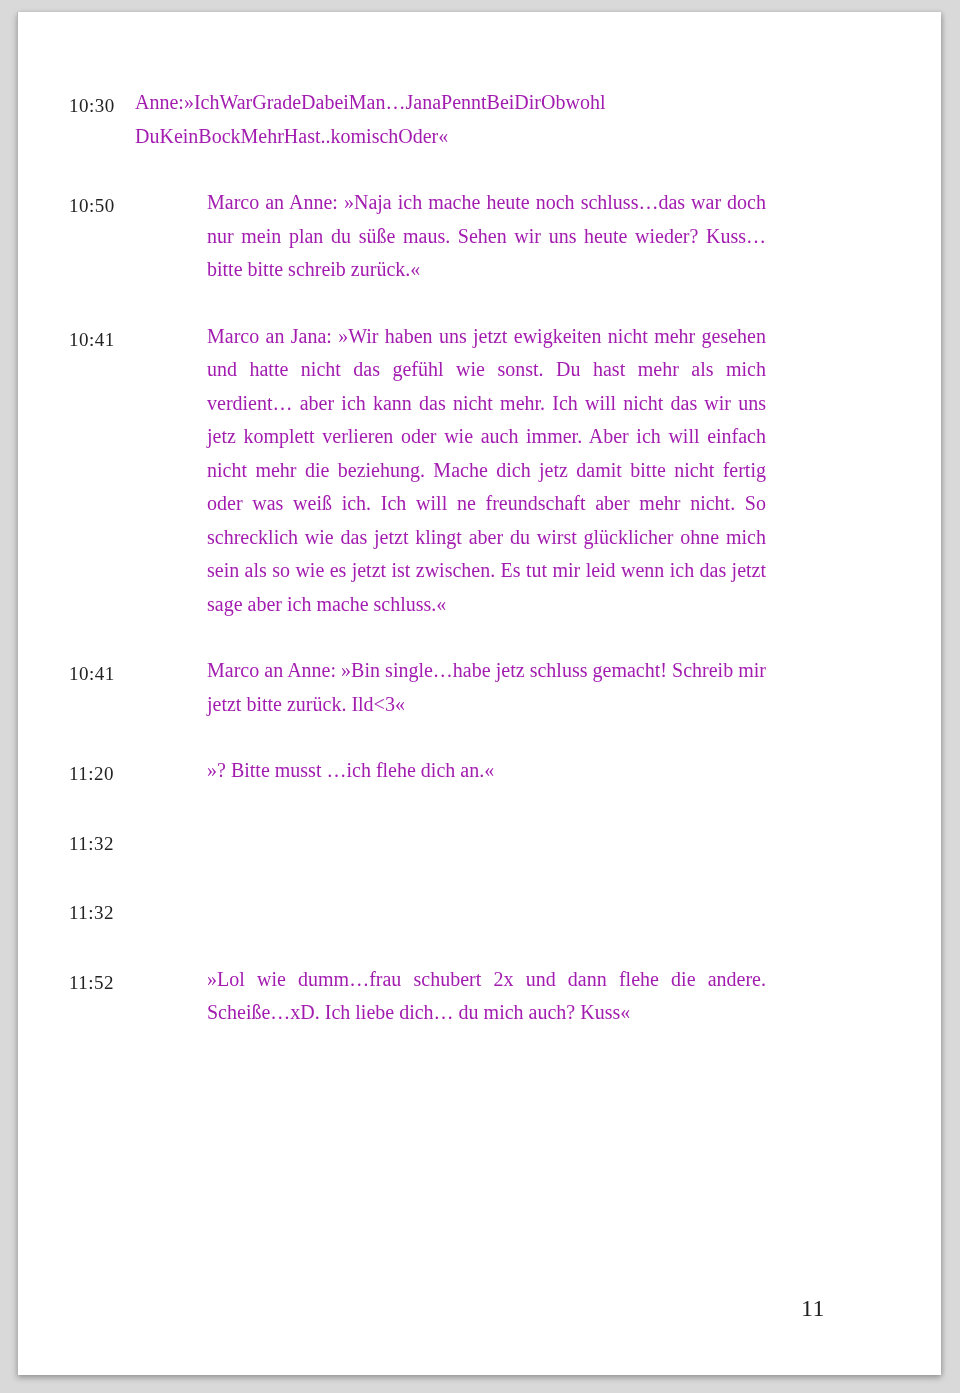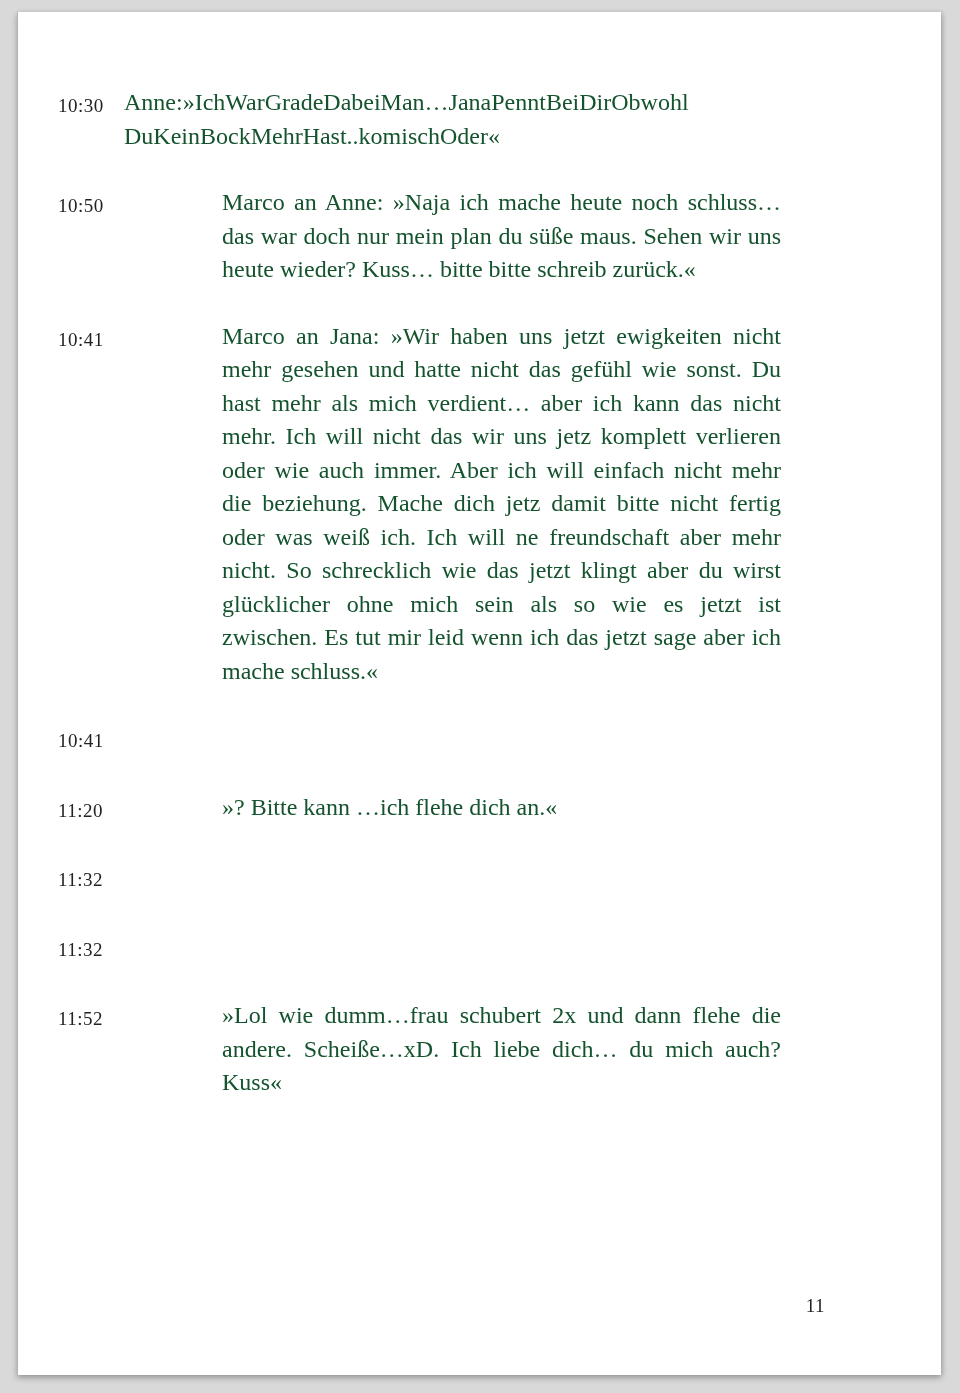--- a/index.html
+++ b/index.html
@@ -25,45 +25,46 @@
     box-sizing: border-box;
     padding-top: 74px;
     border-left: 1px solid #b5b5b5;
     box-shadow: 0 3px 6px rgba(0,0,0,0.28), 2px 0 4px rgba(0,0,0,0.10);
     color: #1a1a1a;
   }
   .msg {
     display: flex;
     align-items: flex-start;
     margin-bottom: 33px;
+    padding-left: 11px;
   }
   .time {
     margin-left: 40px;
     width: 66px;
     flex: 0 0 66px;
     font-size: 19px;
     line-height: 33.5px;
     padding-top: 3px;
     letter-spacing: 0.5px;
     font-feature-settings: "onum";
     color: #222;
   }
   .text {
-    font-size: 24px;
+    font-size: 20px;
     line-height: 33.5px;
     text-align: justify;
-    color: #14532d;
+    color: #a21caf;
   }
   .text.anne  { width: 702px; }
-  .text.marco { width: 559px; margin-left: 98px; }
+  .text.marco { width: 559px; margin-left: 72px; }
   .page-number {
     position: absolute;
     top: 1283px;
     right: 116px;
-    font-size: 19px;
+    font-size: 24px;
     letter-spacing: 0.5px;
     font-feature-settings: "onum";
     color: #222;
     font-family: Liberation Serif, serif;
   }
 </style>
 </head>
 <body>
 
 <div class="viewport">
@@ -79,25 +80,26 @@
       <div class="text marco">Marco an Anne: »Naja ich mache heute noch schluss…das war doch nur mein plan du süße maus. Sehen wir uns heute wieder? Kuss… bitte bitte schreib zurück.«</div>
     </div>
 
     <div class="msg">
       <div class="time">10:41</div>
       <div class="text marco">Marco an Jana: »Wir haben uns jetzt ewigkeiten nicht mehr gesehen und hatte nicht das gefühl wie sonst. Du hast mehr als mich verdient… aber ich kann das nicht mehr. Ich will nicht das wir uns jetz komplett verlieren oder wie auch immer. Aber ich will einfach nicht mehr die beziehung. Mache dich jetz damit bitte nicht fertig oder was weiß ich. Ich will ne freundschaft aber mehr nicht. So schrecklich wie das jetzt klingt aber du wirst glücklicher ohne mich sein als so wie es jetzt ist zwischen. Es tut mir leid wenn ich das jetzt sage aber ich mache schluss.«</div>
     </div>
 
     <div class="msg">
       <div class="time">10:41</div>
+      <div class="text marco">Marco an Anne: »Bin single…habe jetz schluss gemacht! Schreib mir jetzt bitte zurück. Ild&lt;3«</div>
     </div>
 
     <div class="msg">
       <div class="time">11:20</div>
-      <div class="text marco">»? Bitte kann …ich flehe dich an.«</div>
+      <div class="text marco">»? Bitte musst …ich flehe dich an.«</div>
     </div>
 
     <div class="msg">
       <div class="time">11:32</div>
     </div>
 
     <div class="msg">
       <div class="time">11:32</div>
     </div>
 

